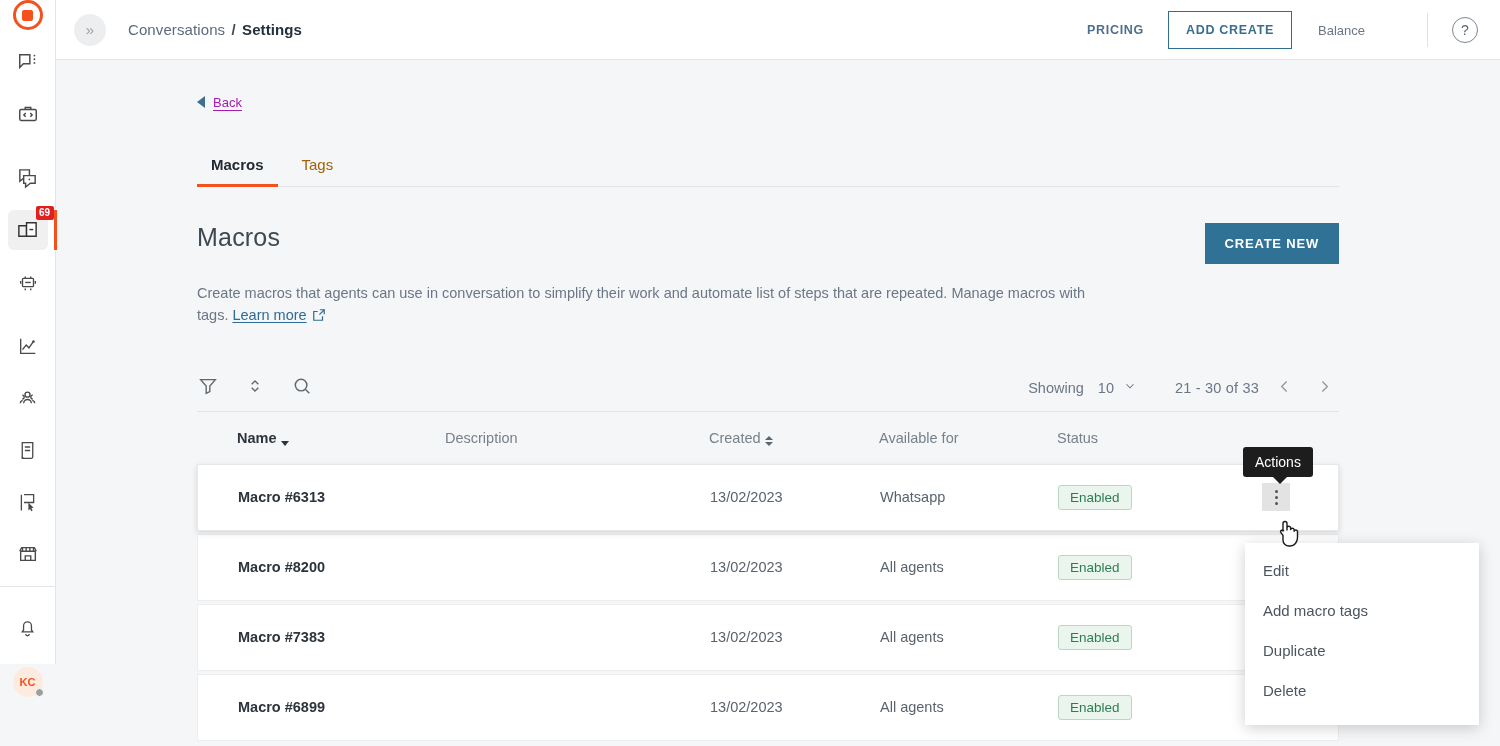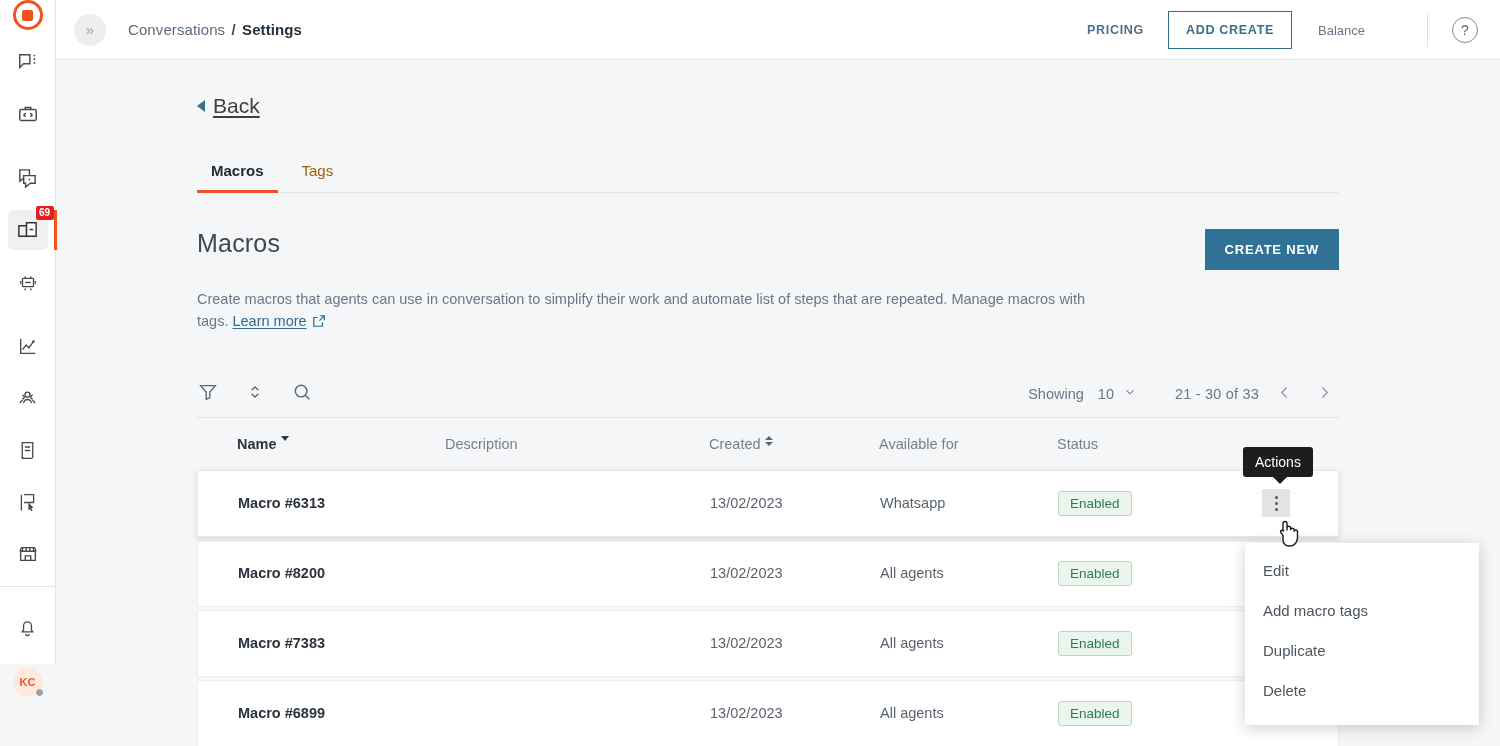--- a/index.html
+++ b/index.html
@@ -90,21 +90,21 @@
   
   .content { flex: 1; overflow: hidden; padding: 0; position: relative; }
   .inner { width: 1142px; margin-left: 141px; padding-top: 34px; }
 
   .back-link { display: inline-flex; align-items: center; gap: 8px; cursor: pointer; }
   .back-link .tri {
     width: 0; height: 0; border-top: 6px solid transparent; border-bottom: 6px solid transparent;
     border-right: 8px solid #3d6f8e;
   }
   .back-link span {
-    color: #404040; font-size: 21px; text-decoration: underline; text-underline-offset: 3px;
+    color: #a21caf; font-size: 13px; text-decoration: underline; text-underline-offset: 3px;
   }
 
   .tabs { display: flex; gap: 10px; margin-top: 36px; border-bottom: 1px solid #e2e5e8; }
   .tab {
     padding: 8px 14px 11px; font-size: 15px; color: #a16207; cursor: pointer;
     border-bottom: 3px solid transparent; margin-bottom: -1px;
   }
   .tab.active { color: #222b33; font-weight: bold; border-bottom-color: #f4511e; }
 
   .panel-head { display: flex; align-items: flex-start; margin-top: 36px; }
@@ -129,21 +129,21 @@
   .pg-arrow {
     width: 30px; height: 30px; display: flex; align-items: center; justify-content: center;
     cursor: pointer; color: #8a929b; margin-left: 10px;
   }
   .pg-arrow:first-of-type { margin-left: 38px; }
   .rule { height: 1px; background: #e2e5e8; }
 
   
   .thead { display: flex; align-items: center; height: 52px; font-size: 14.5px; color: #77818c; }
   .thead .th.sorted { color: #2c353d; font-weight: bold; }
-  .th { display: flex; align-items: flex-start; gap: 4px; }
+  .th { display: flex; align-items: flex-end; gap: 4px; }
   .c-name { width: 248px; padding-left: 40px; }
   .c-desc { width: 264px; }
   .c-created { width: 170px; }
   .c-avail { width: 178px; }
   .c-status { width: 180px; }
   .c-actions { width: 76px; display: flex; justify-content: center; }
 
   .caret-dn { width:0;height:0;border-left:4px solid transparent;border-right:4px solid transparent;border-top:5px solid #2c353d; }
   .sort-both { display:flex; flex-direction:column; gap:2px; }
   .sort-both i:first-child { width:0;height:0;border-left:4px solid transparent;border-right:4px solid transparent;border-bottom:4px solid #5c6670; display:block; }

